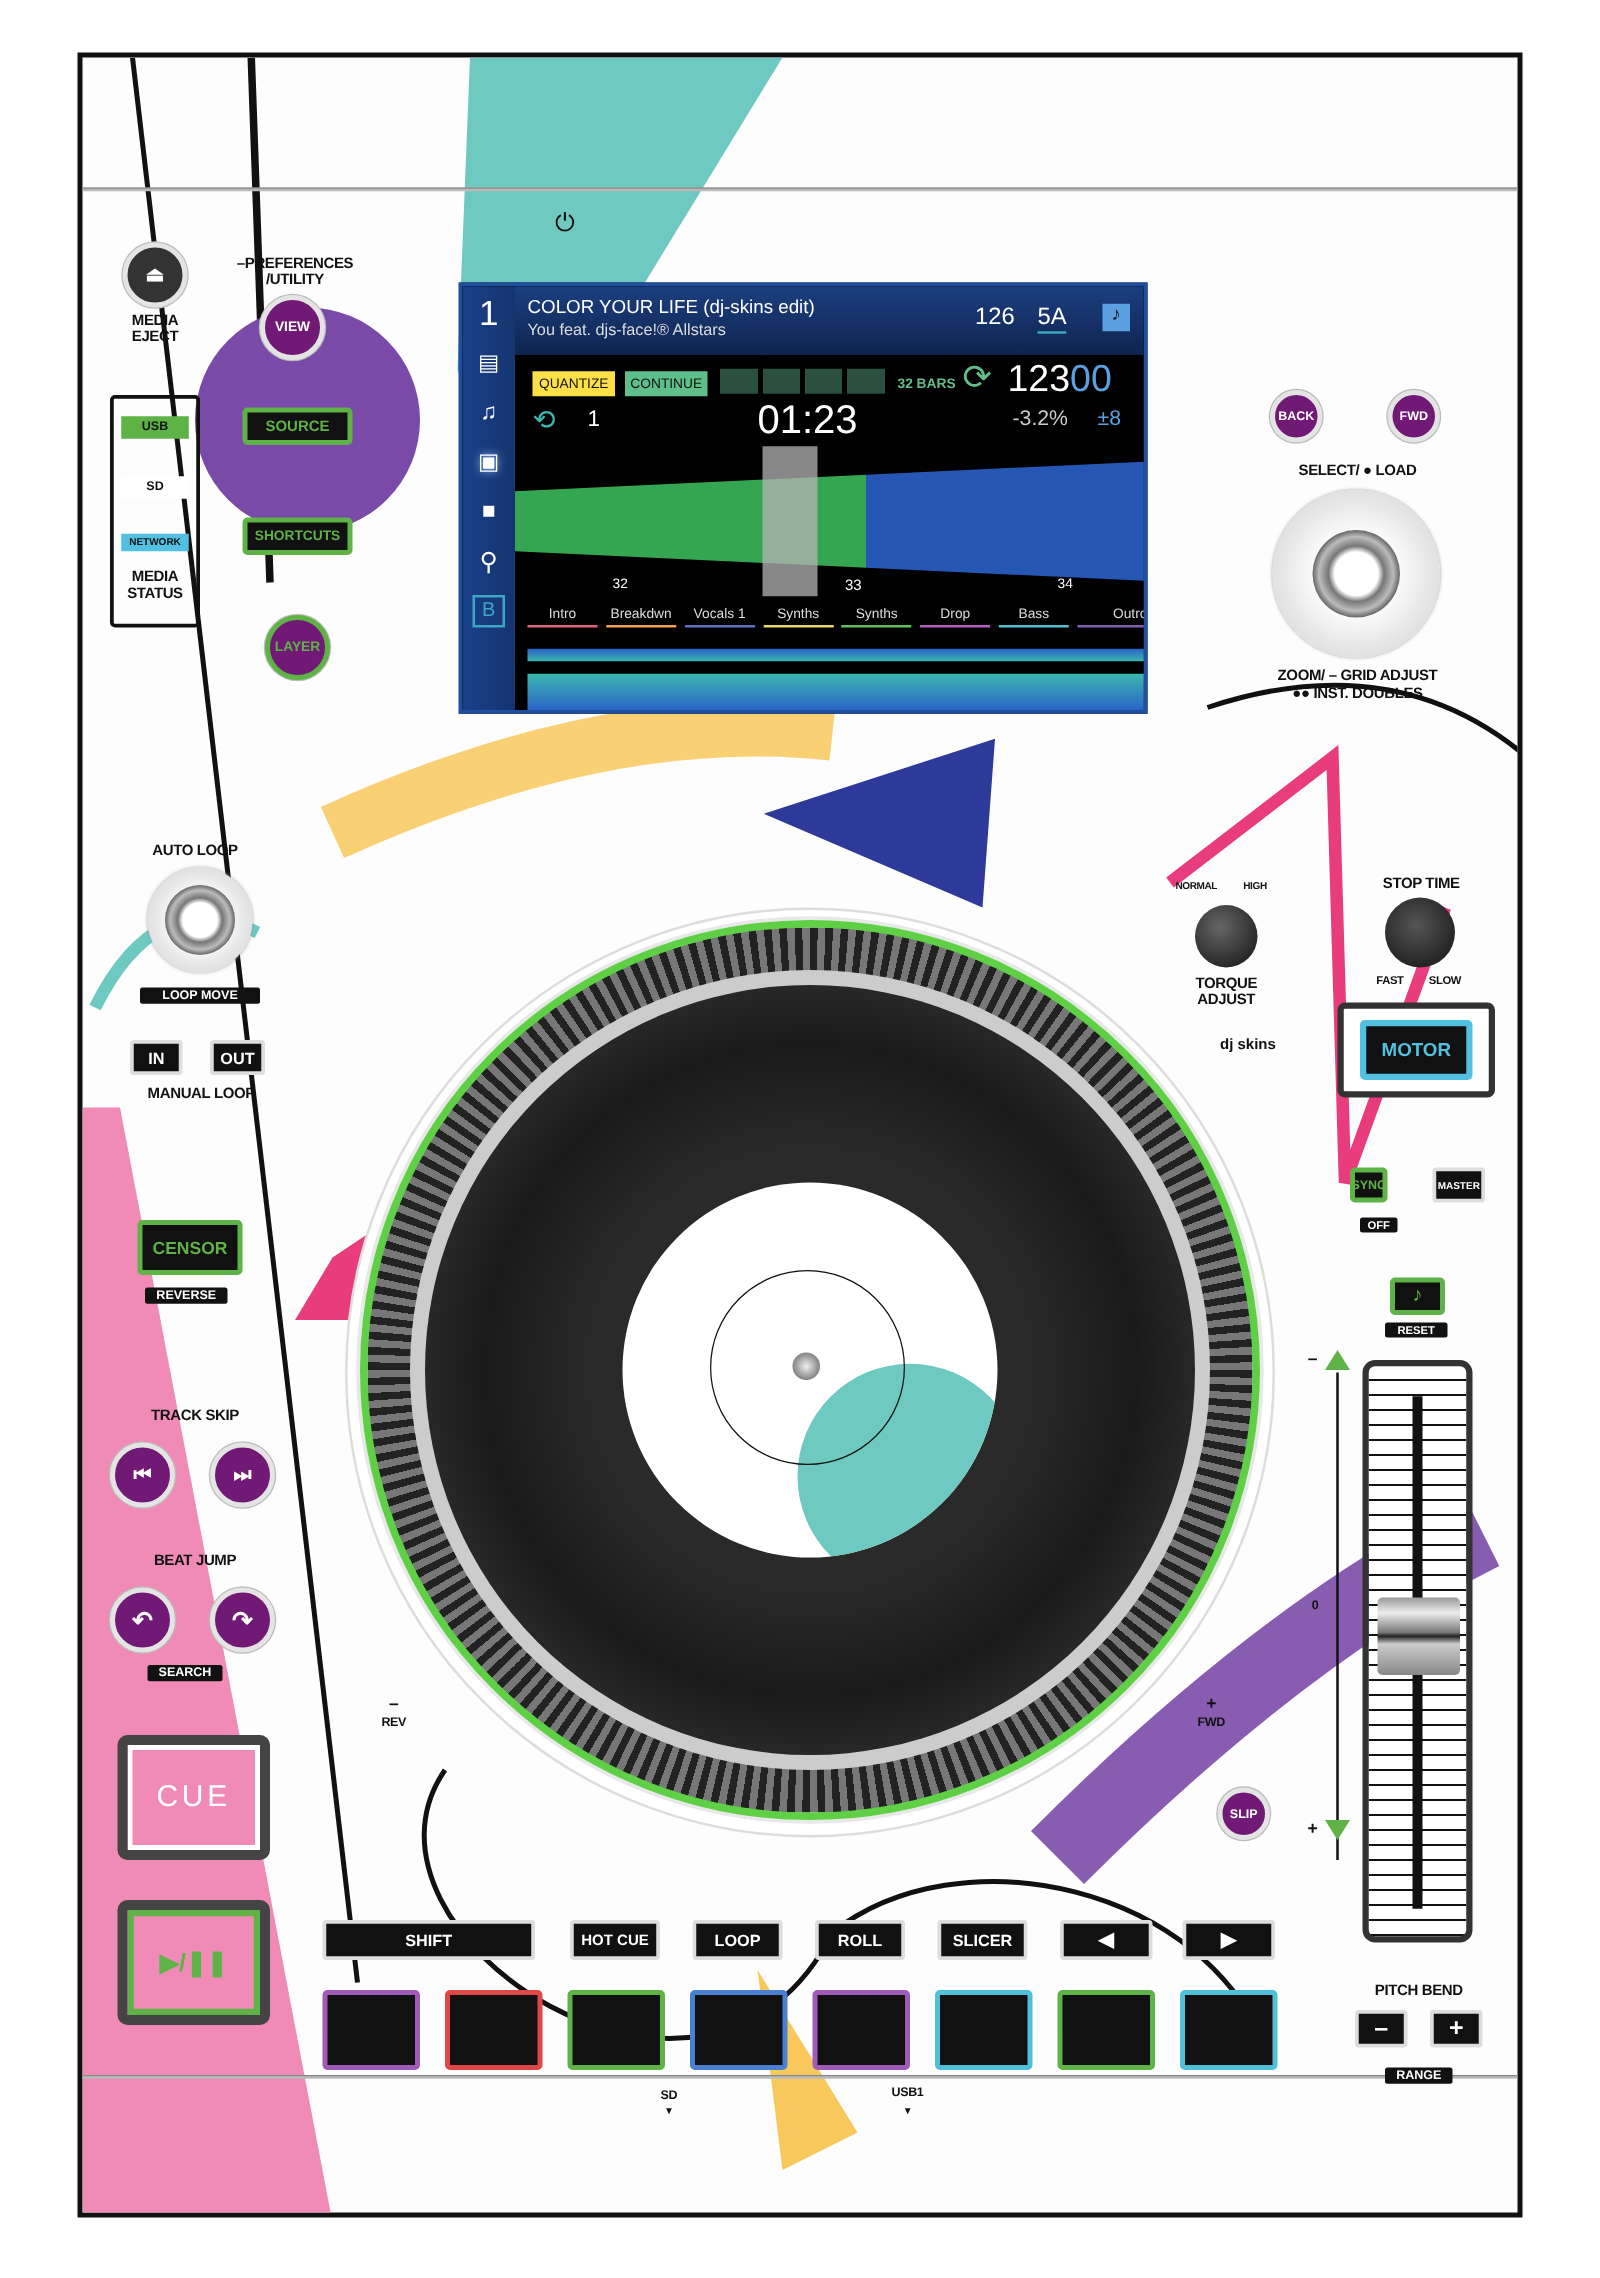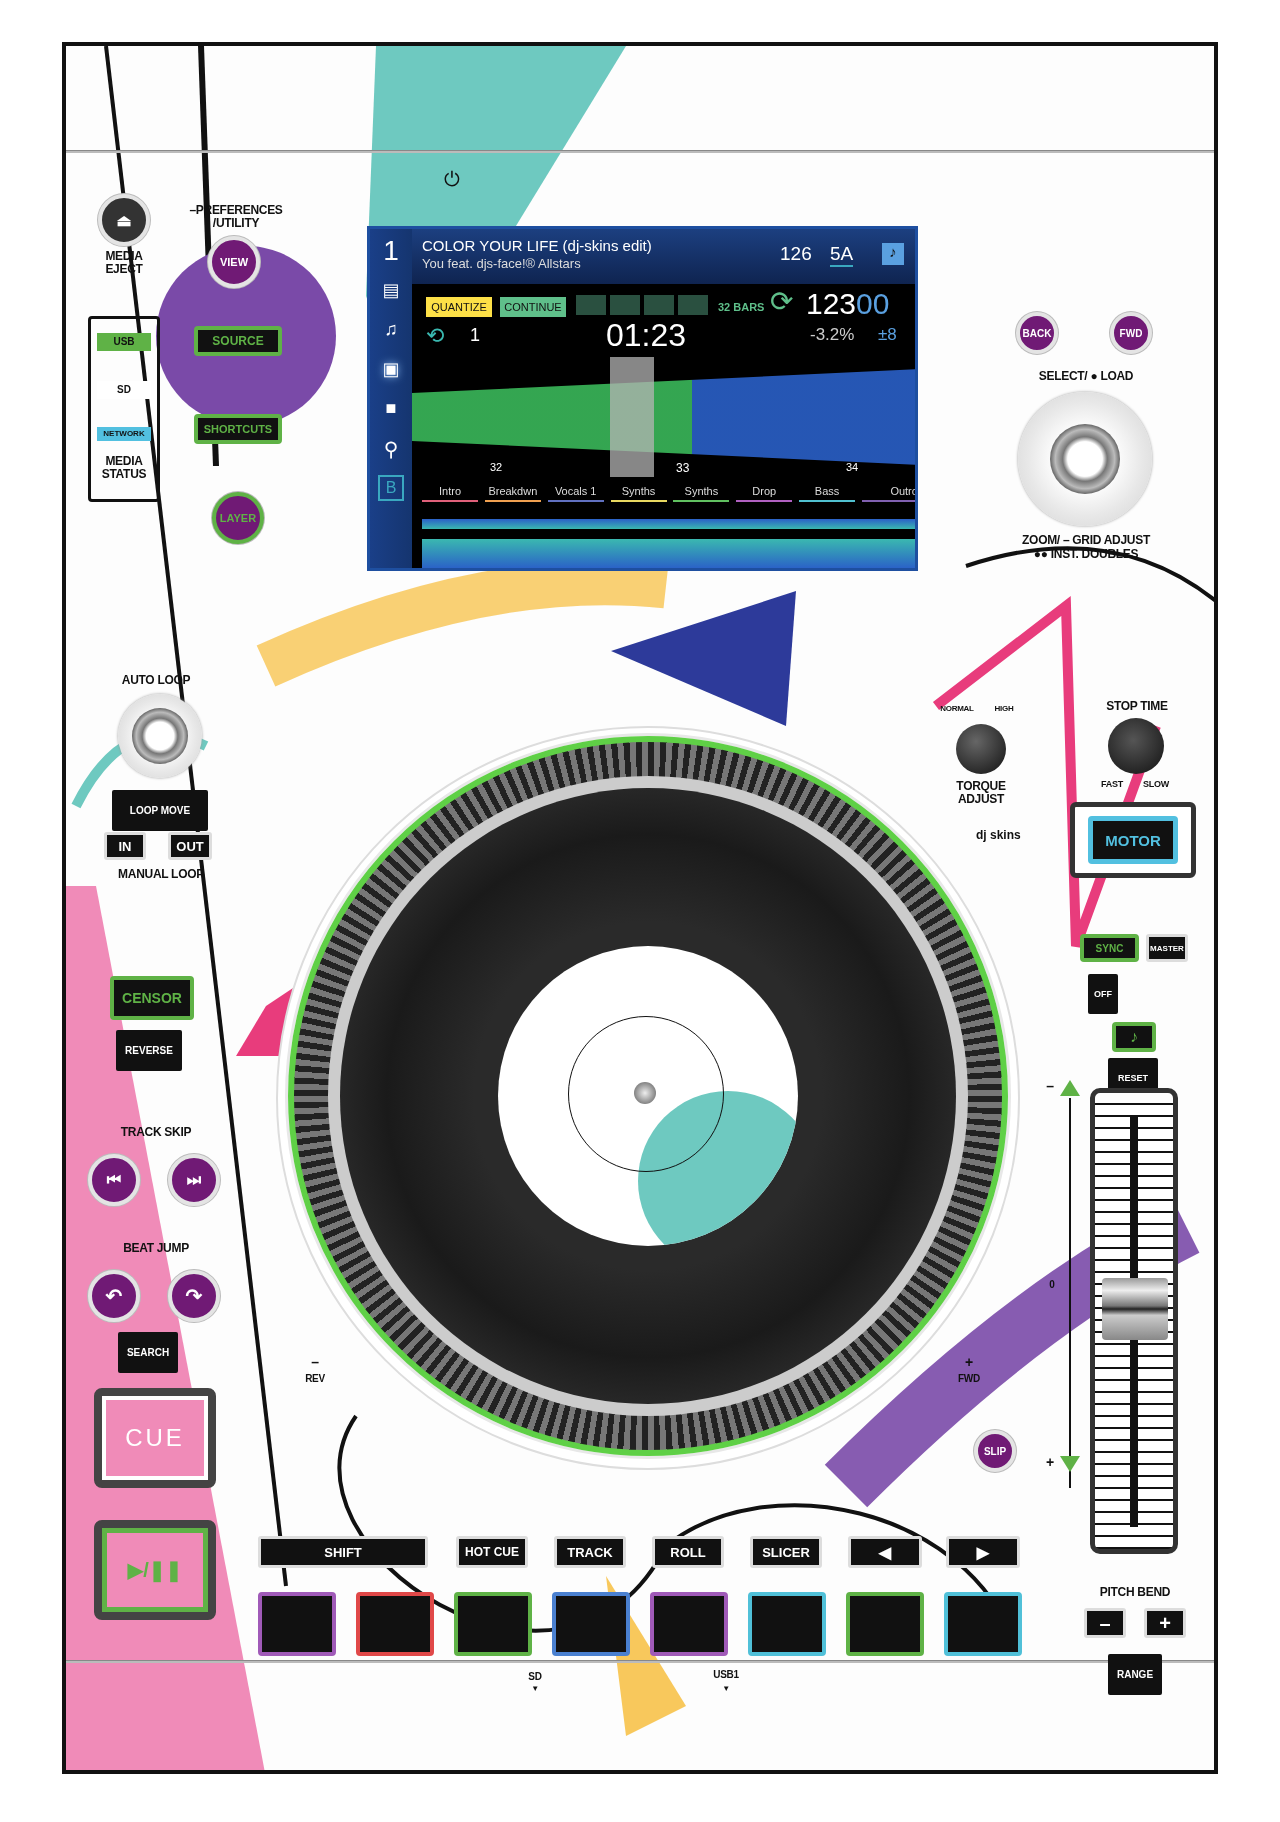--- a/index.html
+++ b/index.html
@@ -1,21 +1,21 @@
 <!DOCTYPE html>
 <html><head>
 <meta charset="utf-8">
 <style>
 *{box-sizing:border-box;margin:0;padding:0}
 body{width:1280px;height:1822px;background:#fff;position:relative;overflow:hidden;font-family:"Liberation Sans",sans-serif}
 .abs{position:absolute}
 .frame{left:62px;top:42px;width:1156px;height:1732px;border:4px solid #111;background:#fdfdfd;overflow:hidden}
 .hline{position:absolute;left:0;right:0;height:3px;background:#bbb;border-top:1px solid #888}
 .lbl{position:absolute;font-weight:bold;font-size:12px;color:#111;text-align:center;line-height:13px;letter-spacing:-0.3px}
-.tag{position:absolute;background:#111;color:#fff;font-weight:bold;font-size:10px;padding:15px 5px;border-radius:2px;text-align:center}
+.tag{position:absolute;background:#111;color:#fff;font-weight:bold;font-size:10px;padding:1px 5px;border-radius:2px;text-align:center}
 .rbtn{position:absolute;border-radius:50%;background:#701a75;color:#fff;border:4px solid #e4e4e4;box-shadow:0 0 0 1px #bbb;display:flex;align-items:center;justify-content:center;font-weight:bold;font-size:11px}
 .gbtn{position:absolute;background:#111;border:4px solid #5fb246;border-radius:4px;color:#5fb246;font-weight:bold;font-size:12px;display:flex;align-items:center;justify-content:center}
 .kbtn{position:absolute;background:#111;border:3px solid #ddd;border-radius:3px;color:#fff;font-weight:bold;font-size:13px;display:flex;align-items:center;justify-content:center}
 .pad{position:absolute;width:78px;height:64px;background:#111;border:4px solid;border-radius:4px}
 .screen{left:367px;top:226px;width:551px;height:345px;background:#000;border:3px solid #1e4fa0;overflow:hidden}
 .sbar{position:absolute;left:0;top:0;width:42px;height:100%;background:linear-gradient(90deg,#1a3f88,#15356f);display:flex;flex-direction:column;align-items:center}
 .sbar div{color:#fff}
 .shead{position:absolute;left:42px;top:0;right:0;height:55px;background:linear-gradient(180deg,#1c3f80,#0f2450)}
 .knob{position:absolute;border-radius:50%;background:radial-gradient(circle,#fff 30%,#e8e8e8 60%,#cfcfcf 100%);box-shadow:0 0 3px #999}
 .knob .inner{position:absolute;border-radius:50%;background:radial-gradient(circle,#fff 35%,#777 45%,#bbb 60%,#444 75%,#ccc 90%)}
@@ -159,21 +159,21 @@
   <div class="abs" style="left:910px;top:782px;width:60px;height:30px;font-weight:bold;font-size:12px;color:#111">dj skins</div>
 
   <div class="lbl" style="left:1026px;top:654px;width:90px">STOP TIME</div>
   <div class="abs" style="left:1042px;top:672px;width:56px;height:56px;border-radius:50%;background:radial-gradient(circle at 45% 40%,#555,#111)"></div>
   <div class="lbl" style="left:1026px;top:732px;width:40px;font-size:9px">FAST</div>
   <div class="lbl" style="left:1070px;top:732px;width:40px;font-size:9px">SLOW</div>
 
   <div class="abs" style="left:1004px;top:756px;width:126px;height:76px;border:5px solid #333;border-radius:6px;background:#fff"></div>
   <div class="abs" style="left:1022px;top:770px;width:90px;height:48px;background:#111;border:5px solid #52c0e0;border-radius:4px;color:#52c0e0;font-weight:bold;font-size:15px;display:flex;align-items:center;justify-content:center">MOTOR</div>
 
-  <div class="gbtn" style="left:1014px;top:888px;width:59px;height:28px;font-size:10px">SYNC</div>
+  <div class="gbtn" style="left:1014px;top:888px;width:30px;height:28px;font-size:10px">SYNC</div>
   <div class="kbtn" style="left:1080px;top:888px;width:42px;height:28px;font-size:8px">MASTER</div>
   <div class="tag" style="left:1022px;top:928px;width:30px;font-size:9px">OFF</div>
   <div class="gbtn" style="left:1046px;top:976px;width:44px;height:30px;font-size:16px">
       <span>♪</span>
     </div>
   <div class="tag" style="left:1042px;top:1012px;width:50px;font-size:9px">RESET</div>
 
   <div class="lbl" style="left:978px;top:1034px;width:12px;font-size:14px">–</div>
   <div class="abs" style="left:994px;top:1034px;width:0;height:0;border-left:10px solid transparent;border-right:10px solid transparent;border-bottom:16px solid #5fb246"></div>
   <div class="abs" style="left:1003px;top:1052px;width:2px;height:390px;background:#111"></div>
@@ -199,21 +199,21 @@
     <div class="abs" style="left:136px;top:136px;width:22px;height:22px;border-radius:50%;background:radial-gradient(circle,#eee,#555)"></div>
   </div>
   <div class="lbl" style="left:234px;top:1310px;width:30px;font-size:14px">–</div>
   <div class="lbl" style="left:232px;top:1326px;width:34px;font-size:10px">REV</div>
   <div class="lbl" style="left:888px;top:1310px;width:30px;font-size:14px">+</div>
   <div class="lbl" style="left:886px;top:1326px;width:34px;font-size:10px">FWD</div>
   <div class="rbtn" style="left:908px;top:1384px;width:42px;height:42px;font-size:10px">SLIP</div>
 
   <div class="kbtn" style="left:192px;top:1490px;width:170px;height:32px">SHIFT</div>
   <div class="kbtn" style="left:390px;top:1490px;width:72px;height:32px;font-size:12px">HOT CUE</div>
-  <div class="kbtn" style="left:488px;top:1490px;width:72px;height:32px">TRACK</div>
+  <div class="kbtn" style="left:488px;top:1490px;width:72px;height:32px">LOOP</div>
   <div class="kbtn" style="left:586px;top:1490px;width:72px;height:32px">ROLL</div>
   <div class="kbtn" style="left:684px;top:1490px;width:72px;height:32px">SLICER</div>
   <div class="kbtn" style="left:782px;top:1490px;width:74px;height:32px;font-size:16px">◀</div>
   <div class="kbtn" style="left:880px;top:1490px;width:74px;height:32px;font-size:16px">▶</div>
 
   <div class="pad" style="left:192px;top:1546px;border-color:#a05ab8"></div>
   <div class="pad" style="left:290px;top:1546px;border-color:#e04848"></div>
   <div class="pad" style="left:388px;top:1546px;border-color:#5fb246"></div>
   <div class="pad" style="left:486px;top:1546px;border-color:#4a80d0"></div>
   <div class="pad" style="left:584px;top:1546px;border-color:#a05ab8"></div>

